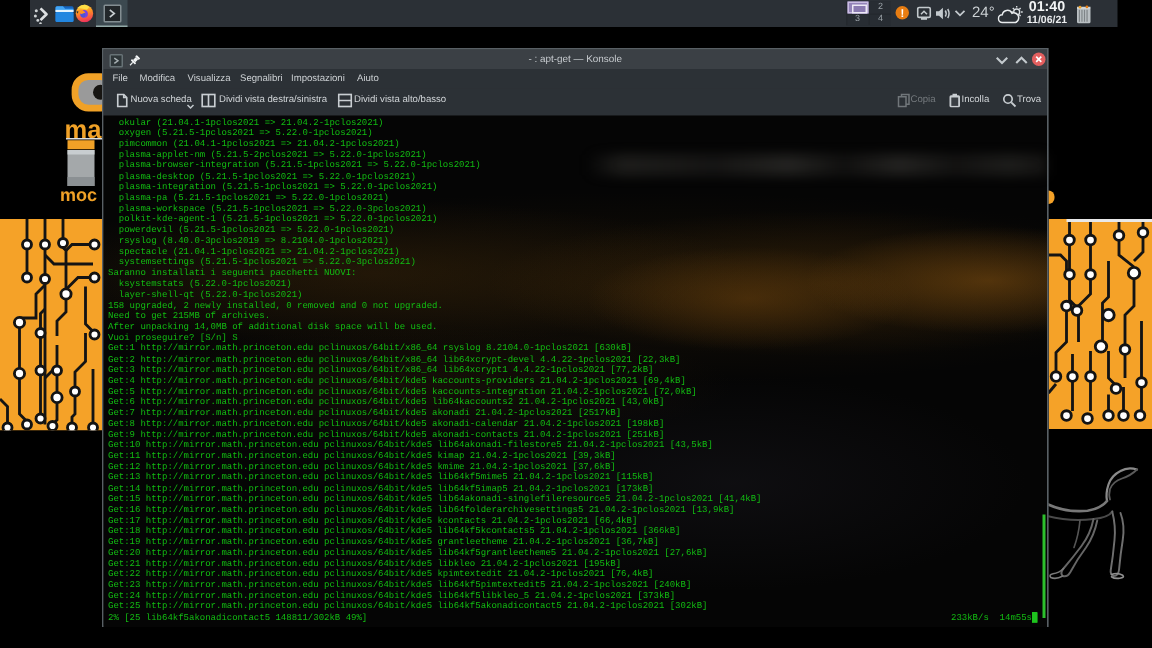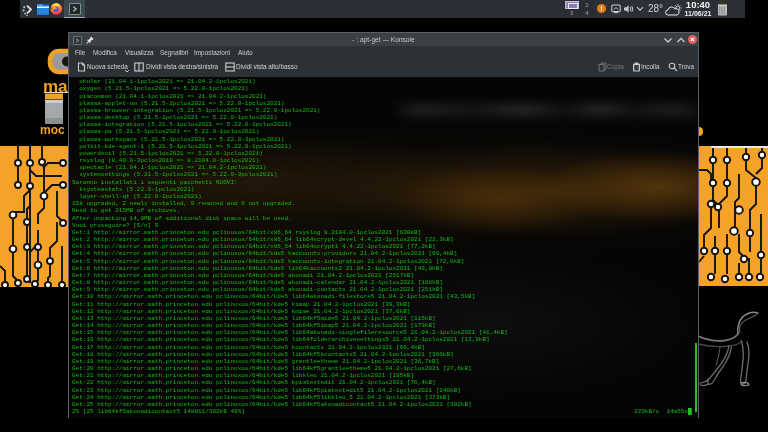--- a/index.html
+++ b/index.html
@@ -214,31 +214,31 @@
 <svg class="abs" style="left:623px;top:4px" width="11" height="10" viewBox="0 0 11 10">
   <path d="M1 3.5 h2 l2.6-2.3 v7.6 L3 6.5 H1 z" fill="#c3c9cd"></path>
   <path d="M7.2 3 Q8.4 5 7.2 7" stroke="#c3c9cd" stroke-width="1" fill="none"></path>
   <path d="M8.8 2 Q10.6 5 8.8 8" stroke="#c3c9cd" stroke-width="1" fill="none"></path>
 </svg>
 
 <svg class="abs" style="left:636px;top:6px" width="8" height="6" viewBox="0 0 8 6">
   <path d="M1 1.2 L4 4.2 L7 1.2" stroke="#c3c9cd" stroke-width="1.2" fill="none"></path>
 </svg>
 
-<div class="abs" style="left:648px;top:3px;font-size:10px;color:#cdd2d5;">28°</div>
+<div class="abs" style="left:648px;top:3px;font-size:10px;color:#cdd2d5;">24°</div>
 
 <svg class="abs" style="left:665px;top:2.5px" width="18" height="14" viewBox="0 0 18 14">
   <g stroke="#d8dcdf" stroke-width="0.9" fill="none">
     <circle cx="12.8" cy="5" r="2"></circle>
     <path d="M12.8 1 v1 M12.8 8.2 v1 M9.2 5 h1.1 M15.7 5 h1.1 M10.2 2.3 l0.8 0.8 M14.6 6.8 l0.8 0.8 M15.4 2.3 l-0.8 0.8 M10.2 7.7 l0.8 -0.8"></path>
   </g>
   <path d="M3.2 12 a2.6 2.6 0 0 1 0-5.2 a3.4 3.4 0 0 1 6.4-1 a2.9 2.9 0 0 1 2.4 6.2 z" fill="#2b3036" stroke="#e8ebed" stroke-width="1"></path>
 </svg>
 
-<div class="abs" style="left:683px;top:0px;width:30px;text-align:center;color:#f2f4f5;font-weight:bold;font-size:9.5px;line-height:10px;">10:40</div>
+<div class="abs" style="left:683px;top:0px;width:30px;text-align:center;color:#f2f4f5;font-weight:bold;font-size:9.5px;line-height:10px;">01:40</div>
 <div class="abs" style="left:683px;top:9.5px;width:30px;text-align:center;color:#eceef0;font-weight:bold;font-size:7px;line-height:8px;">11/06/21</div>
 
 <svg class="abs" style="left:716px;top:3px" width="13" height="13" viewBox="0 0 13 13">
   <rect x="2" y="2.5" width="9" height="10" rx="1" fill="#b9bfc2"></rect>
   <path d="M3.6 3.5 v8 M5.3 3.5 v8 M7 3.5 v8 M8.7 3.5 v8" stroke="#7e8487" stroke-width="0.8"></path>
   <rect x="2" y="1.5" width="9" height="1.6" fill="#cfd4d6"></rect>
   <circle cx="4" cy="1.8" r="0.9" fill="#f0a127"></circle>
   <circle cx="8.6" cy="1.6" r="0.9" fill="#e87d12"></circle>
 </svg>
 

